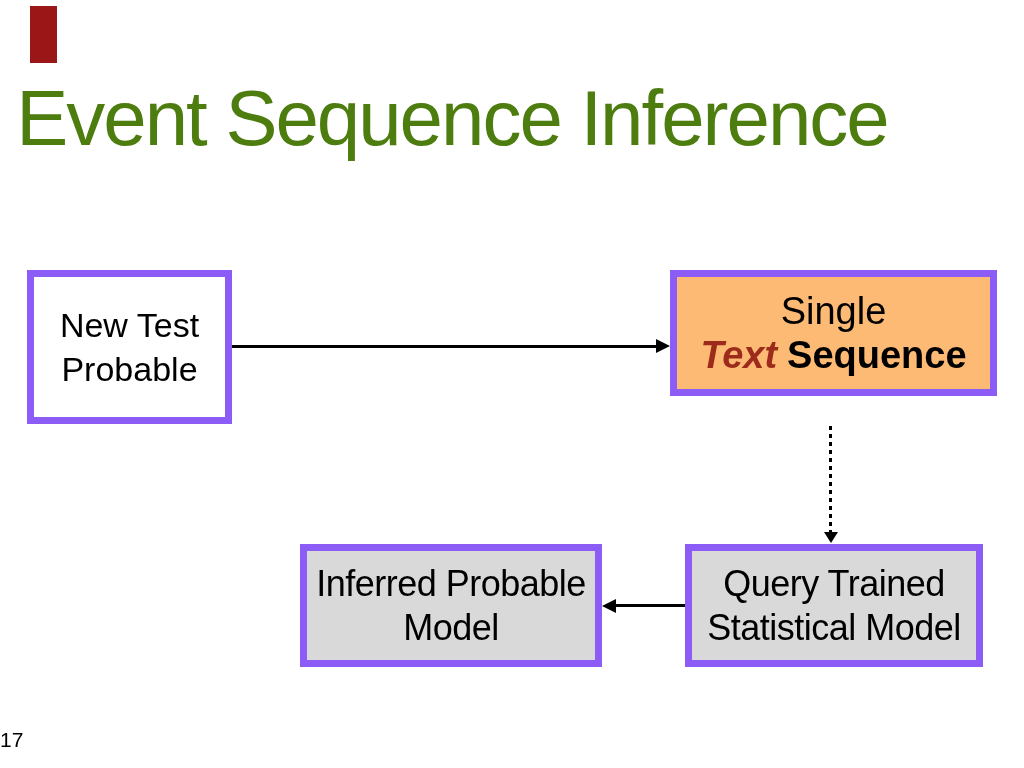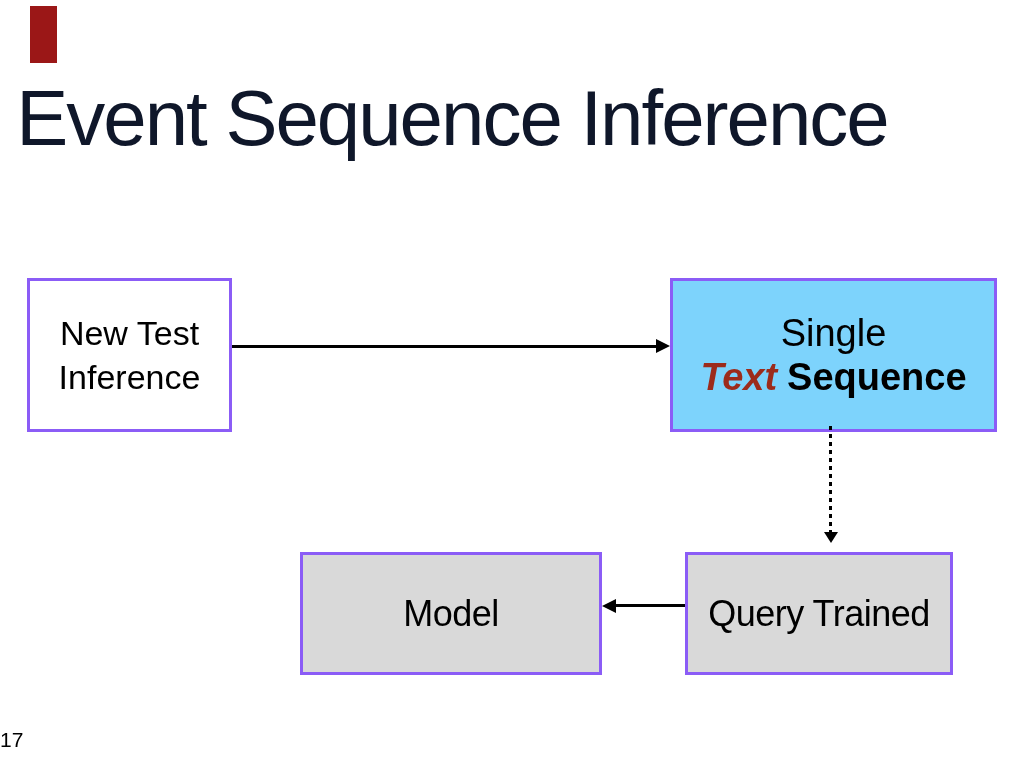--- a/index.html
+++ b/index.html
@@ -27,52 +27,51 @@
   }
   .slide-title {
     position: absolute;
     left: 0;
     top: 78px;
     width: 904px;
     text-align: center;
     font-size: 78px;
     letter-spacing: -2px;
     line-height: 1.05;
-    color: #0f172a;
+    color: #4d7c0f;
     white-space: nowrap;
   }
   .flow-box {
     position: absolute;
     box-sizing: border-box;
-    border: 3px solid #8b5cf6;
+    border: 7px solid #8b5cf6;
     display: flex;
     flex-direction: column;
     align-items: center;
     justify-content: center;
     text-align: center;
-    margin-top: 8px;
   }
   .flow-box .line { display: block; }
   #box-new-test {
     left: 27px; top: 270px; width: 205px; height: 154px;
     background: #ffffff;
     font-size: 34px; line-height: 44px;
   }
   #box-single-text {
-    left: 670px; top: 270px; width: 327px; height: 154px;
-    background: #7dd3fc;
+    left: 670px; top: 270px; width: 327px; height: 126px;
+    background: #fdba74;
     font-size: 38px; line-height: 44px;
   }
   #box-inferred {
     left: 300px; top: 544px; width: 302px; height: 123px;
     background: #d9d9d9;
     font-size: 36px; line-height: 44px; letter-spacing: -0.5px;
   }
   #box-query {
-    left: 685px; top: 544px; width: 268px; height: 123px;
+    left: 685px; top: 544px; width: 298px; height: 123px;
     background: #d9d9d9;
     font-size: 36px; line-height: 44px; letter-spacing: -0.5px;
   }
   .red-word {
     color: #9c2b1b;
     font-weight: bold;
     font-style: italic;
   }
   .after-red { margin-left: 0.26em; font-weight: bold; }
 
@@ -124,40 +123,42 @@
 <body>
 
 <div id="slide">
 
   <div class="accent-bar"></div>
 
   <div class="slide-title">Event Sequence Inference</div>
 
   <div class="flow-box" id="box-new-test">
     <span class="line">New Test</span>
-    <span class="line">Inference</span>
+    <span class="line">Probable</span>
   </div>
 
   <div class="hline" id="arrow1-line"></div>
   <div id="arrow1-head"></div>
 
   <div class="flow-box" id="box-single-text">
     <span class="line">Single</span>
     <span class="line"><span class="red-word">Text</span><span class="after-red">Sequence</span></span>
   </div>
 
   <div id="dotted-line"></div>
   <div id="dotted-head"></div>
 
   <div class="flow-box" id="box-query">
     <span class="line">Query Trained</span>
+    <span class="line">Statistical Model</span>
   </div>
 
   <div class="hline" id="arrow2-line"></div>
   <div id="arrow2-head"></div>
 
   <div class="flow-box" id="box-inferred">
+    <span class="line">Inferred Probable</span>
     <span class="line">Model</span>
   </div>
 
   <div class="page-number">17</div>
 
 </div>
 
 </body></html>

